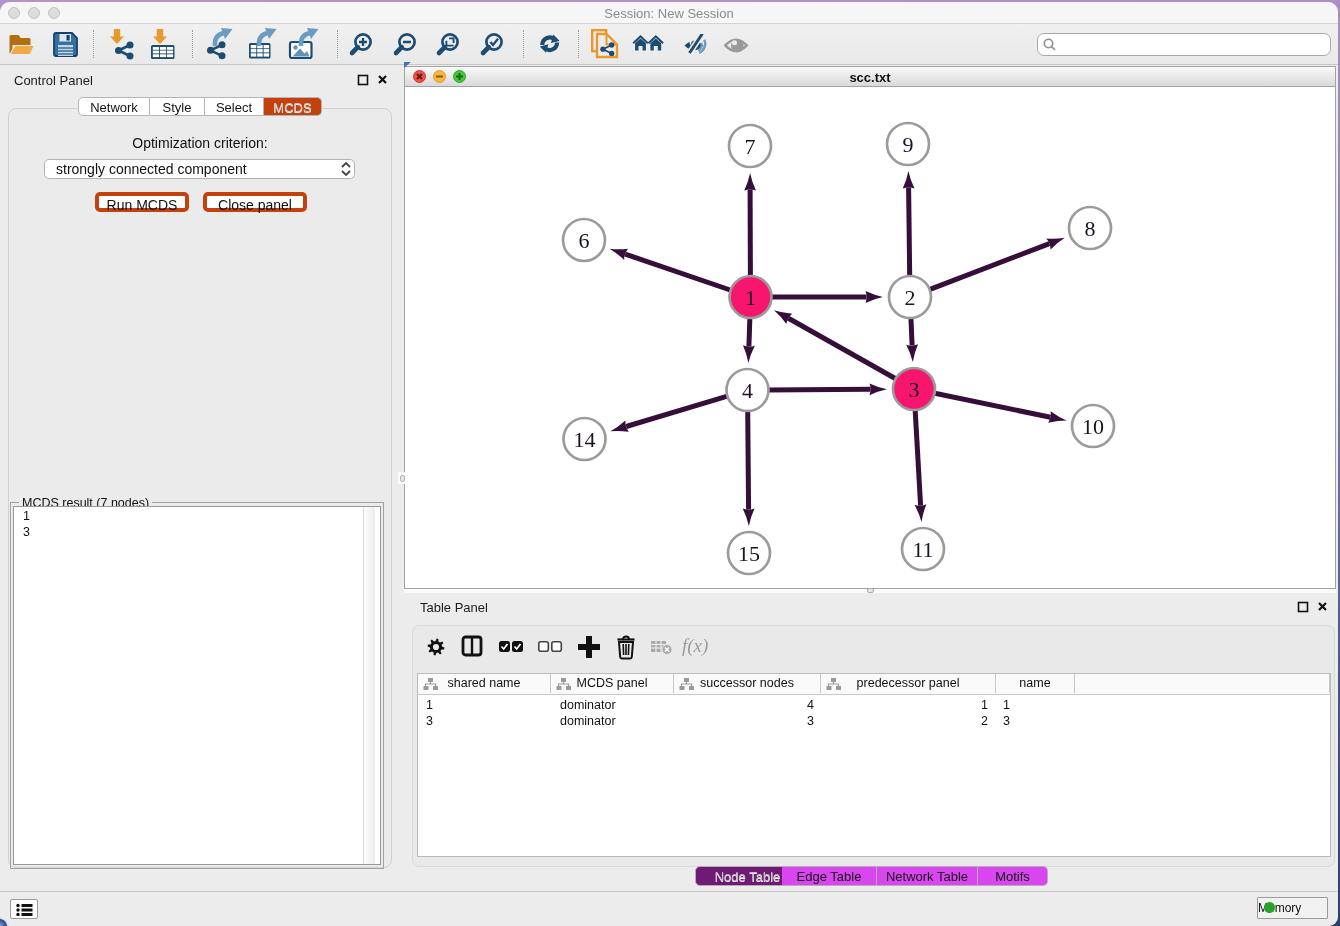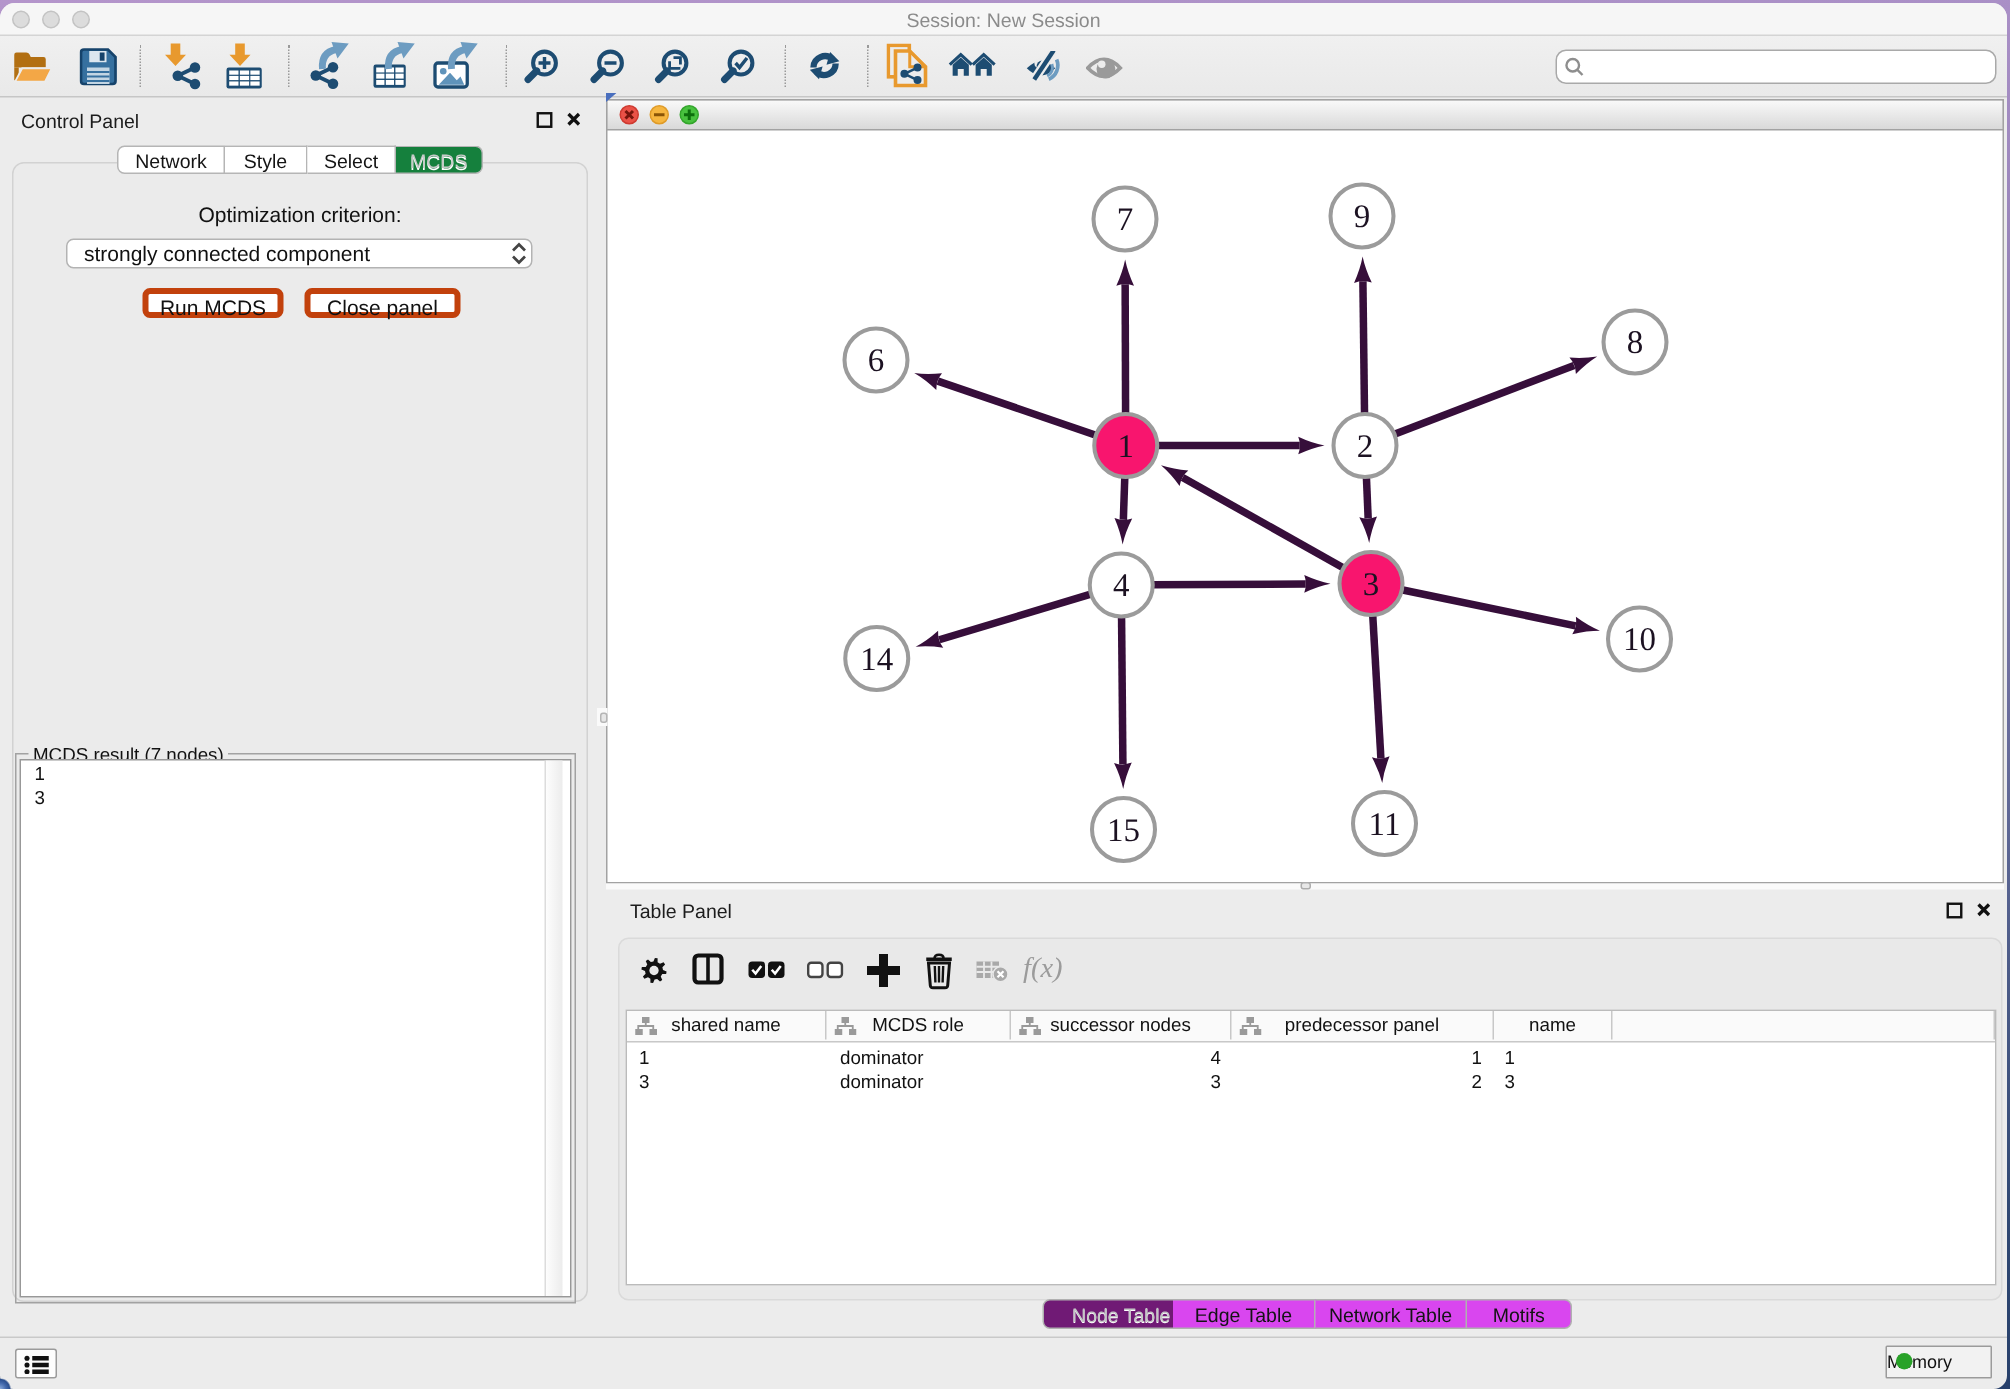--- a/index.html
+++ b/index.html
@@ -199,38 +199,39 @@
 
   <div id="cpTitle" class="abs">Control Panel</div>
   <svg class="abs" style="left:357px;top:74px" width="32" height="12">
           <rect x="1.5" y="1.5" width="9" height="9" fill="none" stroke="#111" stroke-width="1.6"></rect>
           <path d="M22 2 L29 9 M29 2 L22 9" stroke="#111" stroke-width="2.2"></path>
         </svg>
   <div id="cpBox" class="abs"></div>
   <div class="tab" style="left:78px;width:72px;border-radius:5px 0 0 5px;">Network</div>
   <div class="tab" style="left:150px;width:55px;border-left:none;">Style</div>
   <div class="tab" style="left:205px;width:59px;border-left:none;">Select</div>
-  <div class="tab" style="left:264px;width:58px;border-left:none;border-radius:0 5px 5px 0;background:#15803d;color:#c6c9c8;text-shadow:0 1px 0 #fff;">MCDS</div>
+  <div class="tab" style="left:264px;width:58px;border-left:none;border-radius:0 5px 5px 0;background:#c2410c;color:#c6c9c8;text-shadow:0 1px 0 #fff;">MCDS</div>
   <div id="dropdown" class="abs">strongly connected component</div>
   <div id="optLabel" class="abs">Optimization criterion:</div>
   <svg class="abs" style="left:339px;top:161px;" width="14" height="16">
           <path d="M3 6 L7 2 L11 6" fill="none" stroke="#444" stroke-width="1.8"></path>
           <path d="M3 10 L7 14 L11 10" fill="none" stroke="#444" stroke-width="1.8"></path>
         </svg>
   <div class="btn" style="left:95px;width:94px;">Run MCDS</div>
   <div class="btn" style="left:203px;width:104px;">Close panel</div>
   <div id="mcdsFs" class="abs"></div>
   <div id="mcdsLegend" class="abs">MCDS result (7 nodes)</div>
   <div id="mcdsWhite" class="abs">
           <div style="padding:2px 0 0 9px;line-height:15.5px;">1<br>3</div>
         </div>
   <div id="mcdsScroll" class="abs"></div>
 
   <div id="netwin" class="abs"></div>
   <div id="nettitle" class="abs"></div>
+  <div id="nettext" class="abs">scc.txt</div>
   <svg class="abs" style="left:404px;top:62px;" width="7" height="6">
           <path d="M0 0 L7 0 L0 6 Z" fill="#4a6fbe"></path>
         </svg>
   <div class="mbtn" style="left:412.5px;background:#ea5147;border:1px solid #ce3a30;"></div>
   <div class="mbtn" style="left:432.5px;background:#f6b63f;border:1px solid #df9b28;"></div>
   <div class="mbtn" style="left:452.5px;background:#48c13e;border:1px solid #33a52b;"></div>
   <svg class="abs" style="left:412.5px;top:70px;" width="54" height="13">
     <path d="M4 4 L9 9 M9 4 L4 9" stroke="#76140c" stroke-width="2"></path>
     <line x1="23" y1="6.5" x2="30" y2="6.5" stroke="#8a5406" stroke-width="2"></line>
     <path d="M46.5 3 L46.5 10 M43 6.5 L50 6.5" stroke="#0c6e0c" stroke-width="2"></path>
@@ -344,21 +345,21 @@
   <div id="tbl" class="abs"></div>
   <div id="thead" class="abs"></div>
   <div id="theadcells" class="abs" style="left:418px;top:674px;width:912px;height:20px;">
           <div class="th" style="left:0px;width:133px;">shared name</div>
           <svg style="position:absolute;left:5px;top:3px;" width="15" height="13">
             <rect x="5" y="1" width="5" height="4" fill="#9a9a9a"></rect>
             <path d="M7.5 5 V7 M2.5 9 V7 H12.5 V9" fill="none" stroke="#9a9a9a" stroke-width="1.2"></path>
             <rect x="0.5" y="9" width="5" height="4" fill="#9a9a9a"></rect>
             <rect x="10" y="9" width="5" height="4" fill="#9a9a9a"></rect>
           </svg>
-          <div class="th" style="left:133px;width:123px;">MCDS role</div>
+          <div class="th" style="left:133px;width:123px;">MCDS panel</div>
           <svg style="position:absolute;left:138px;top:3px;" width="15" height="13">
             <rect x="5" y="1" width="5" height="4" fill="#9a9a9a"></rect>
             <path d="M7.5 5 V7 M2.5 9 V7 H12.5 V9" fill="none" stroke="#9a9a9a" stroke-width="1.2"></path>
             <rect x="0.5" y="9" width="5" height="4" fill="#9a9a9a"></rect>
             <rect x="10" y="9" width="5" height="4" fill="#9a9a9a"></rect>
           </svg>
           <div class="th" style="left:256px;width:147px;">successor nodes</div>
           <svg style="position:absolute;left:261px;top:3px;" width="15" height="13">
             <rect x="5" y="1" width="5" height="4" fill="#9a9a9a"></rect>
             <path d="M7.5 5 V7 M2.5 9 V7 H12.5 V9" fill="none" stroke="#9a9a9a" stroke-width="1.2"></path>

